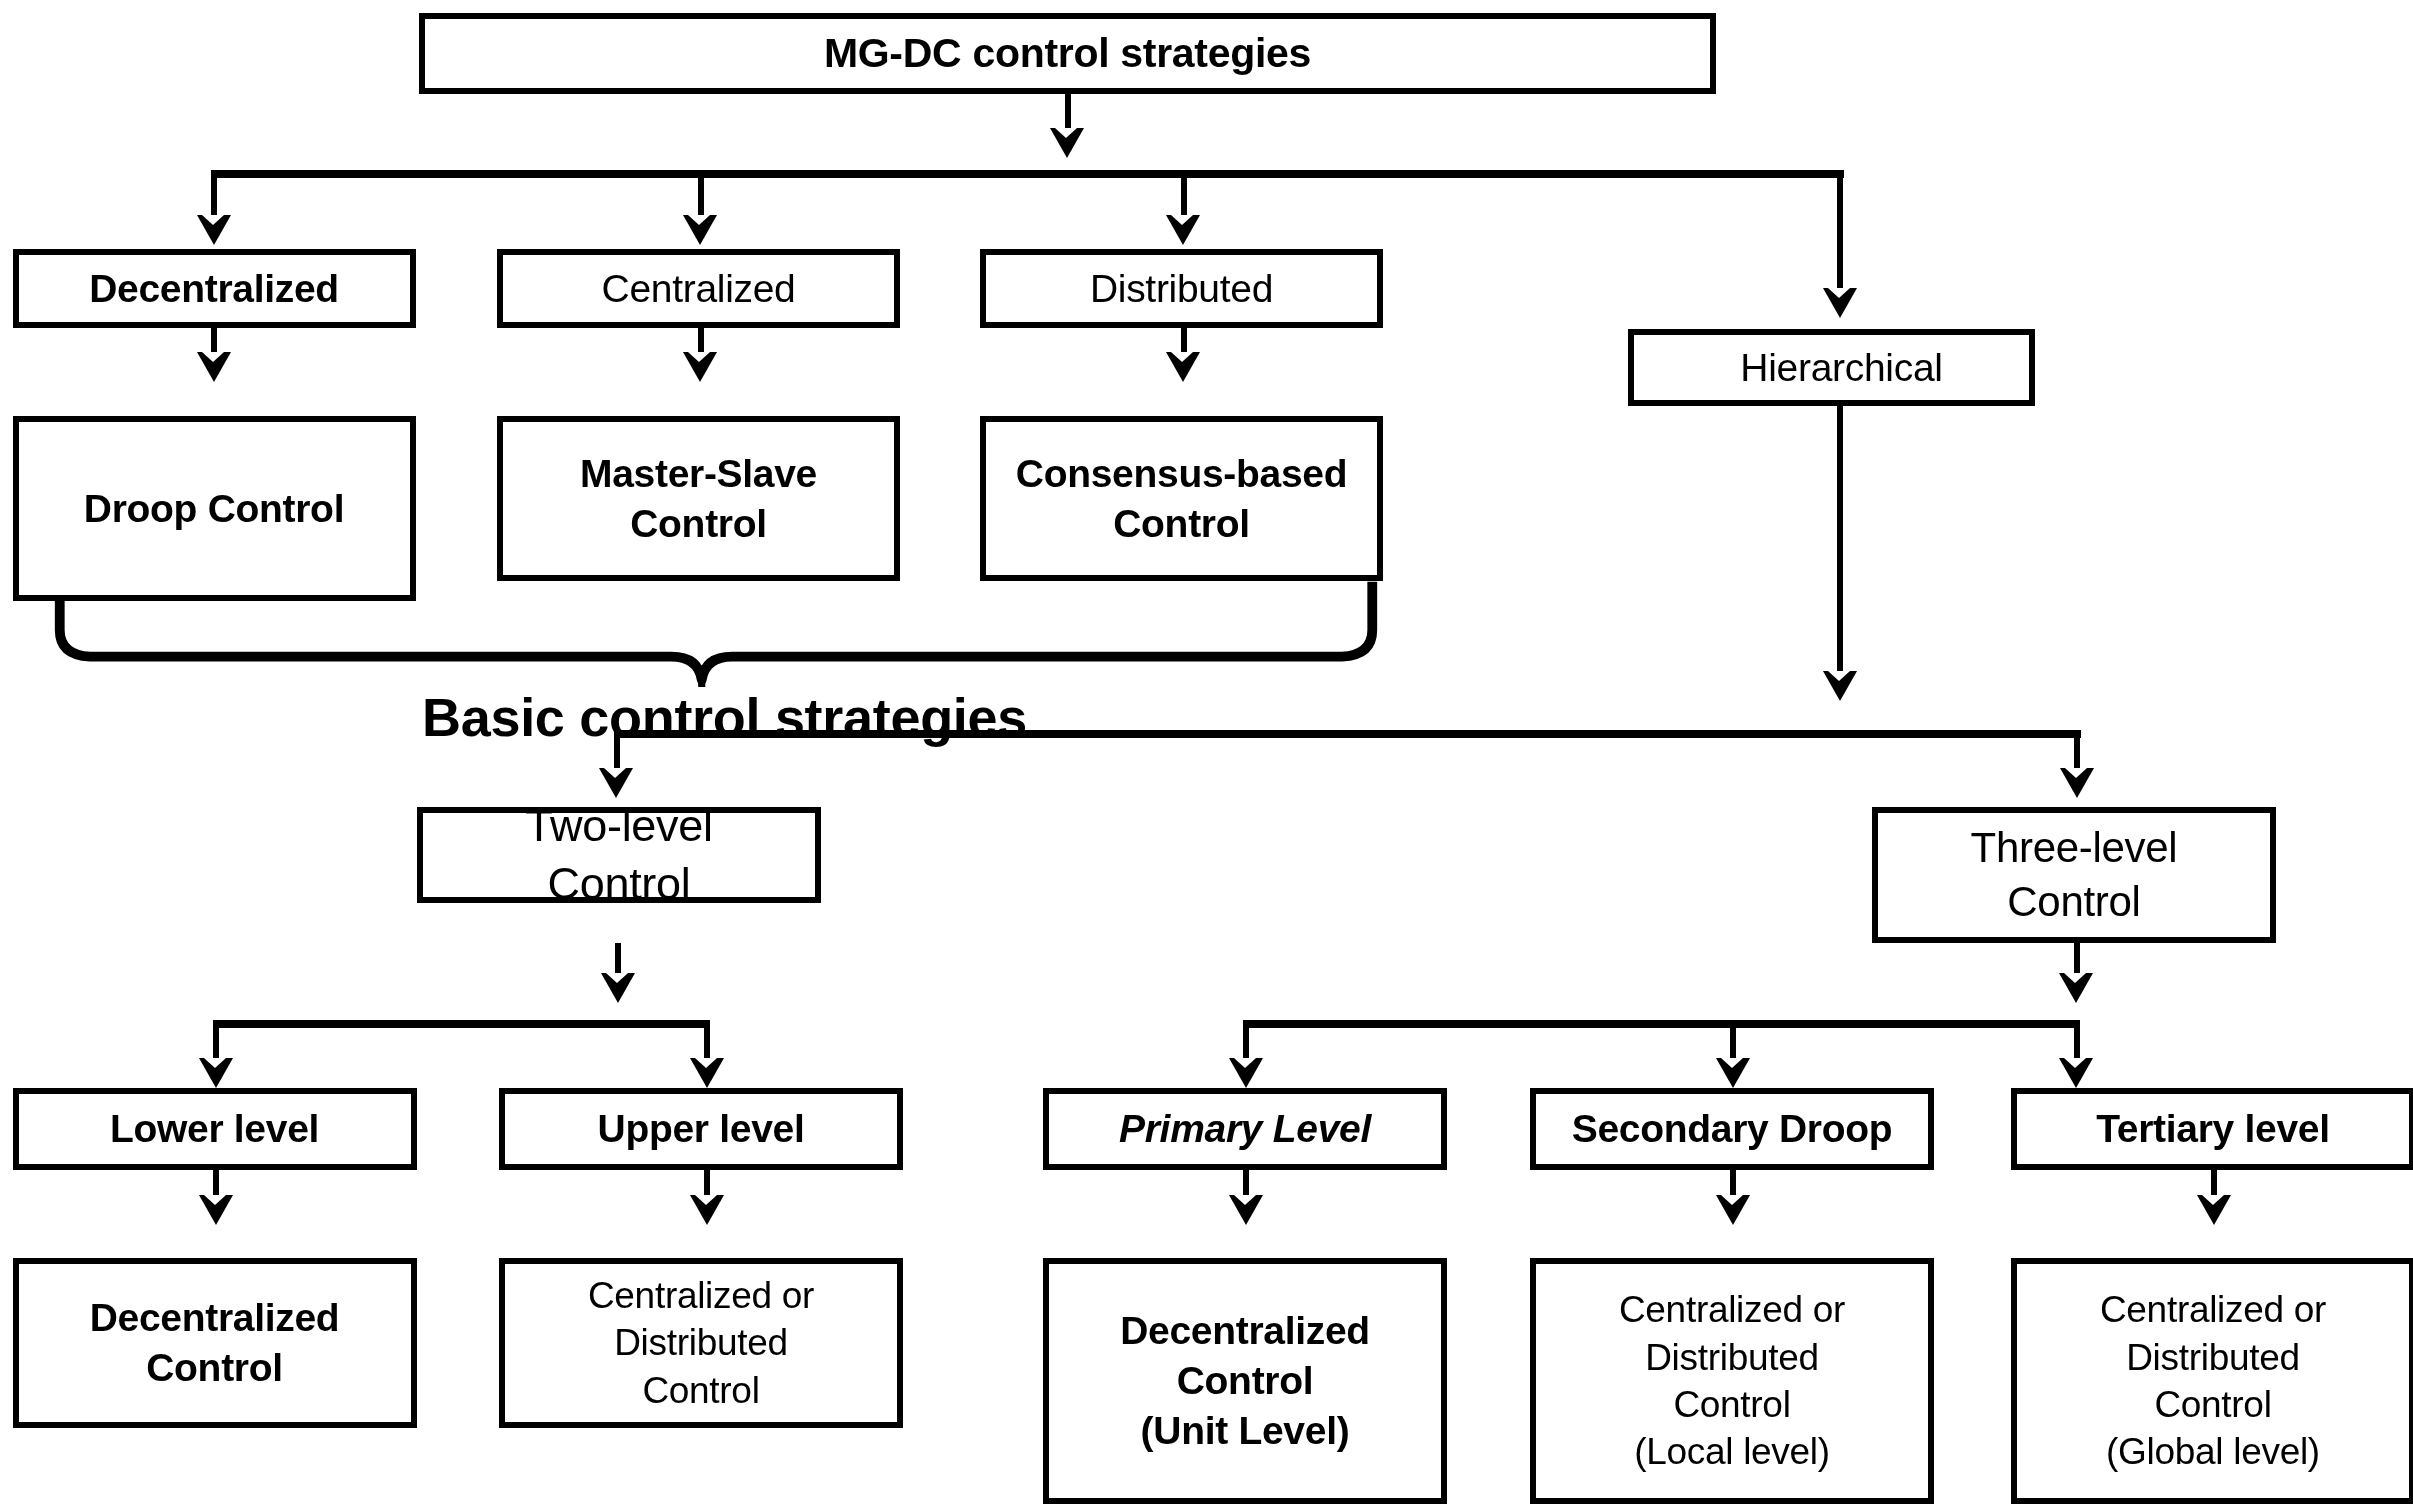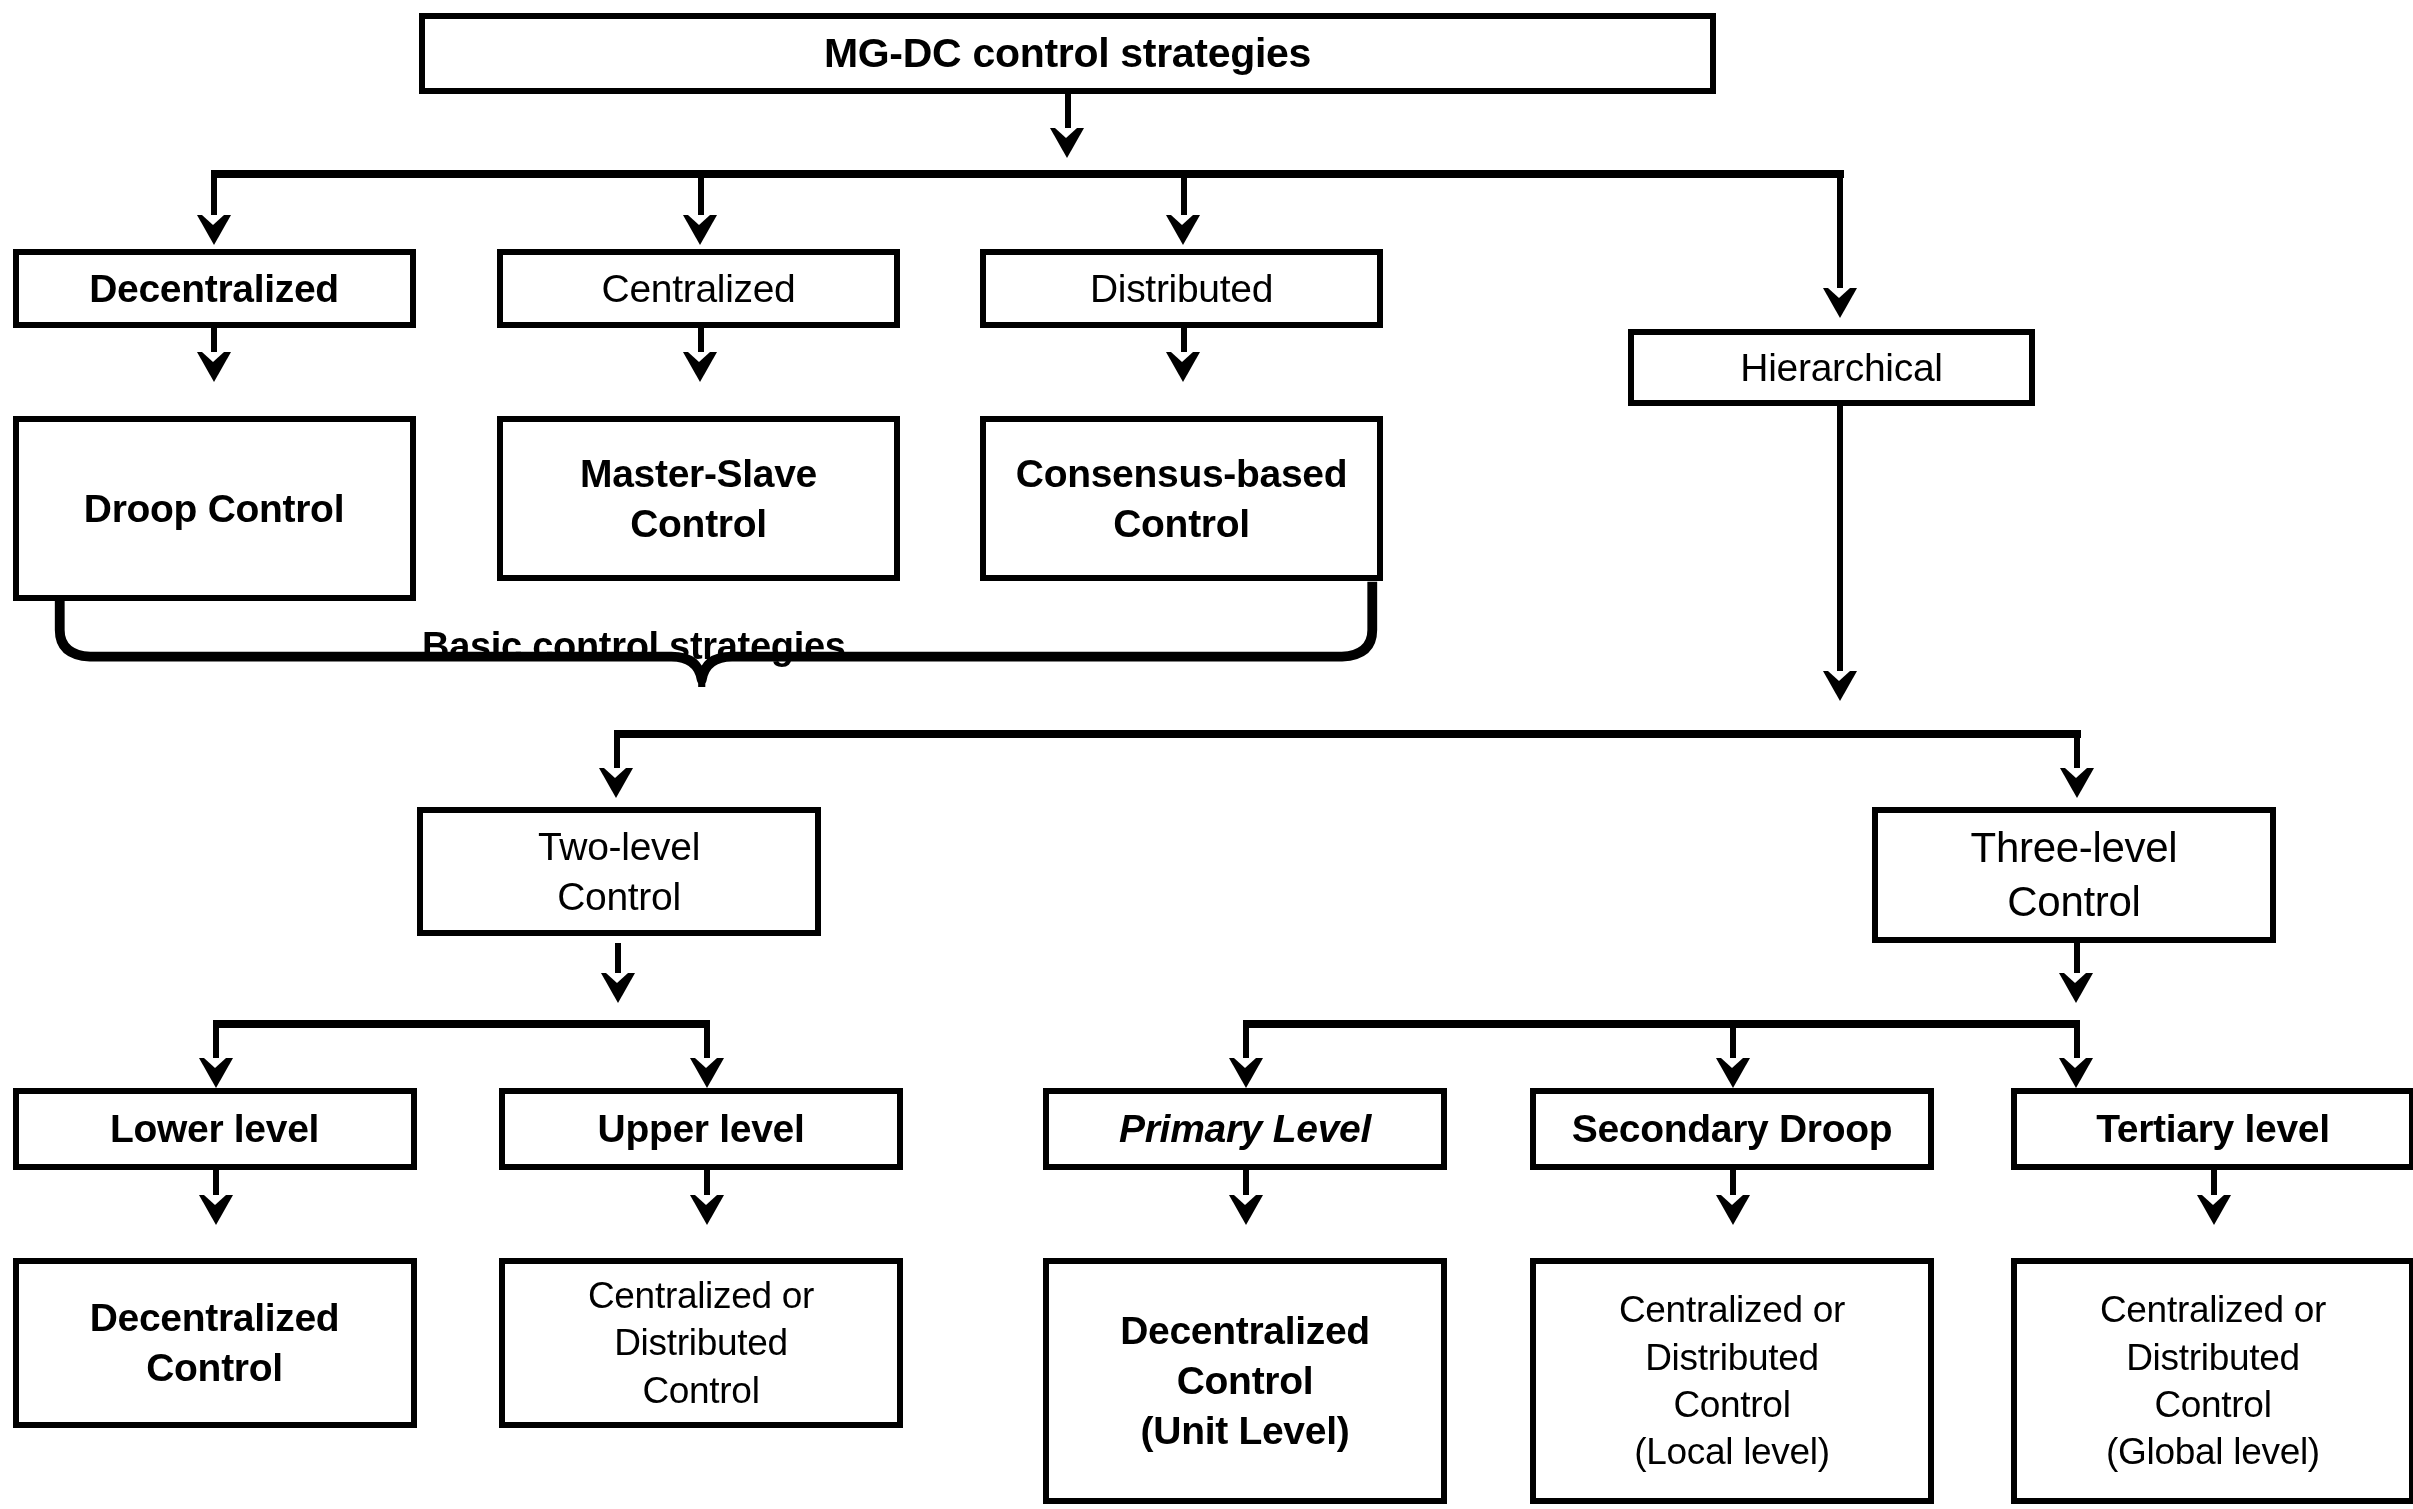--- a/index.html
+++ b/index.html
@@ -118,34 +118,34 @@
                L 710 86
                Q 740 86 744 112
                Q 748 86 778 86
                L 1462 86
                Q 1496 84 1496 56
                L 1496 2" fill="none" stroke="#000000" stroke-width="11" stroke-linecap="butt" stroke-linejoin="round"></path>
       <path d="M 744 112 L 744 142" fill="none" stroke="#000000" stroke-width="8"></path>
     </svg>
   </div>
 
-  <div class="caption" style="left:422px;top:625px;font-size:38px;">Basic control strategies</div>
+  <div class="caption" style="left:422px;top:686px;font-size:54px;">Basic control strategies</div>
 
   <div class="vline" style="left:1837px;top:406px;height:268px;"></div>
   <div class="arrow" style="left:1823px;top:671px;"></div>
 
   <div class="hline" style="left:614px;top:730px;width:1467px;"></div>
 
   <div class="vline" style="left:614px;top:730px;height:43px;"></div>
   <div class="arrow" style="left:599px;top:768px;"></div>
 
   <div class="vline" style="left:2074px;top:730px;height:43px;"></div>
   <div class="arrow" style="left:2060px;top:768px;"></div>
 
-  <div class="node thin" style="left:417px;top:807px;width:404px;height:129px;font-size:39px;">Two-level
+  <div class="node thin" style="left:417px;top:807px;width:404px;height:96px;font-size:45px;">Two-level
 Control</div>
 
   <div class="node thin" style="left:1872px;top:807px;width:404px;height:136px;font-size:42px;">Three-level
 Control</div>
 
   <div class="vline" style="left:615px;top:943px;height:34px;"></div>
   <div class="arrow" style="left:601px;top:973px;"></div>
 
   <div class="hline" style="left:213px;top:1020px;width:497px;"></div>
 

